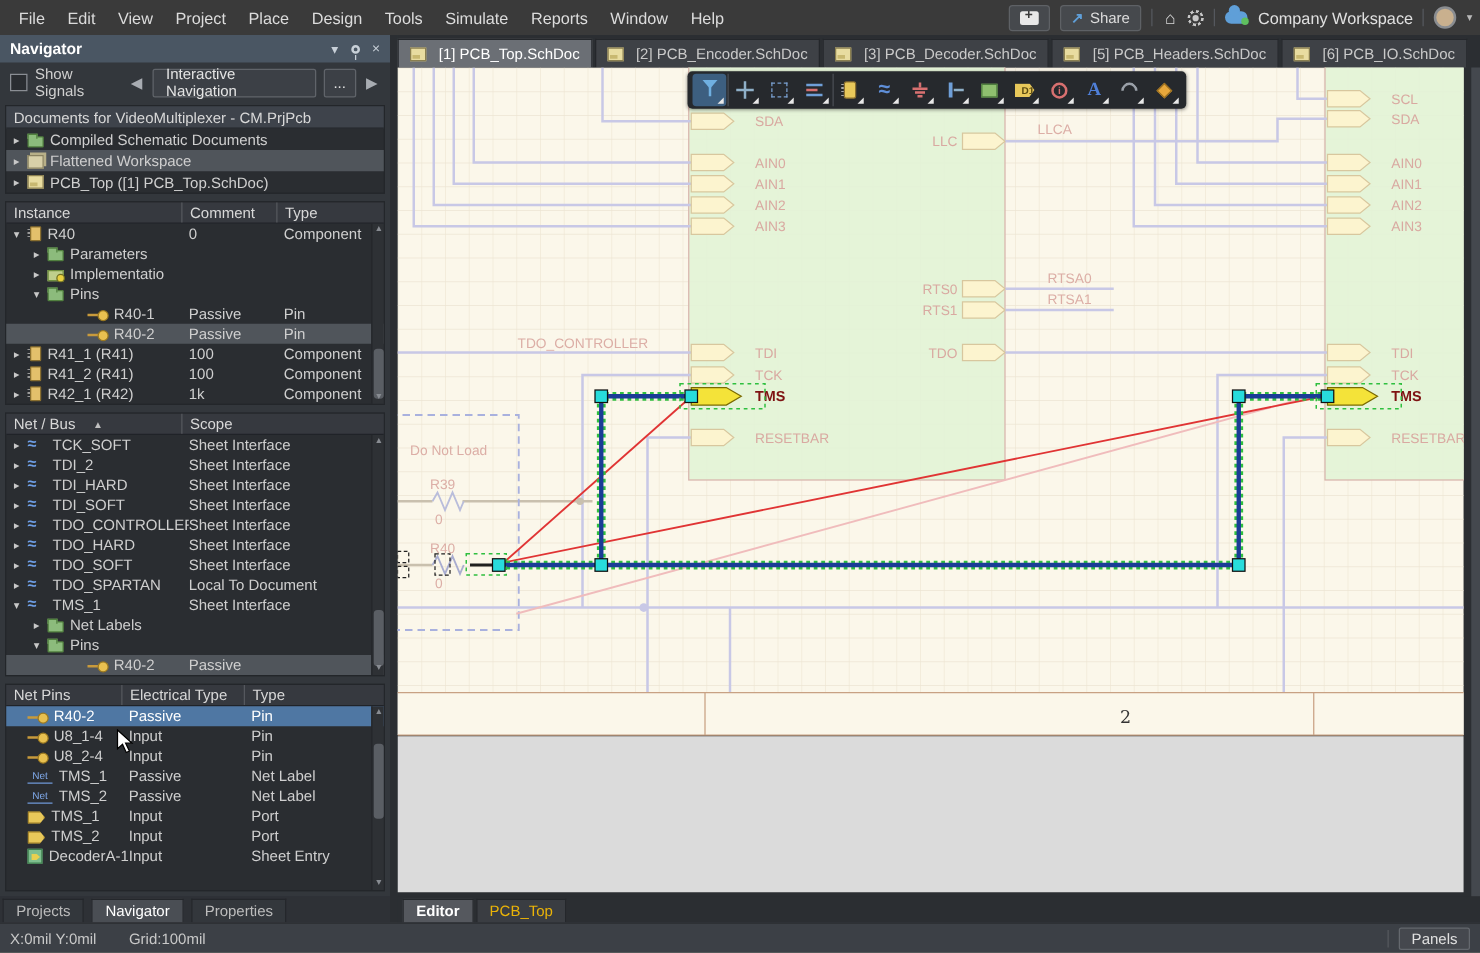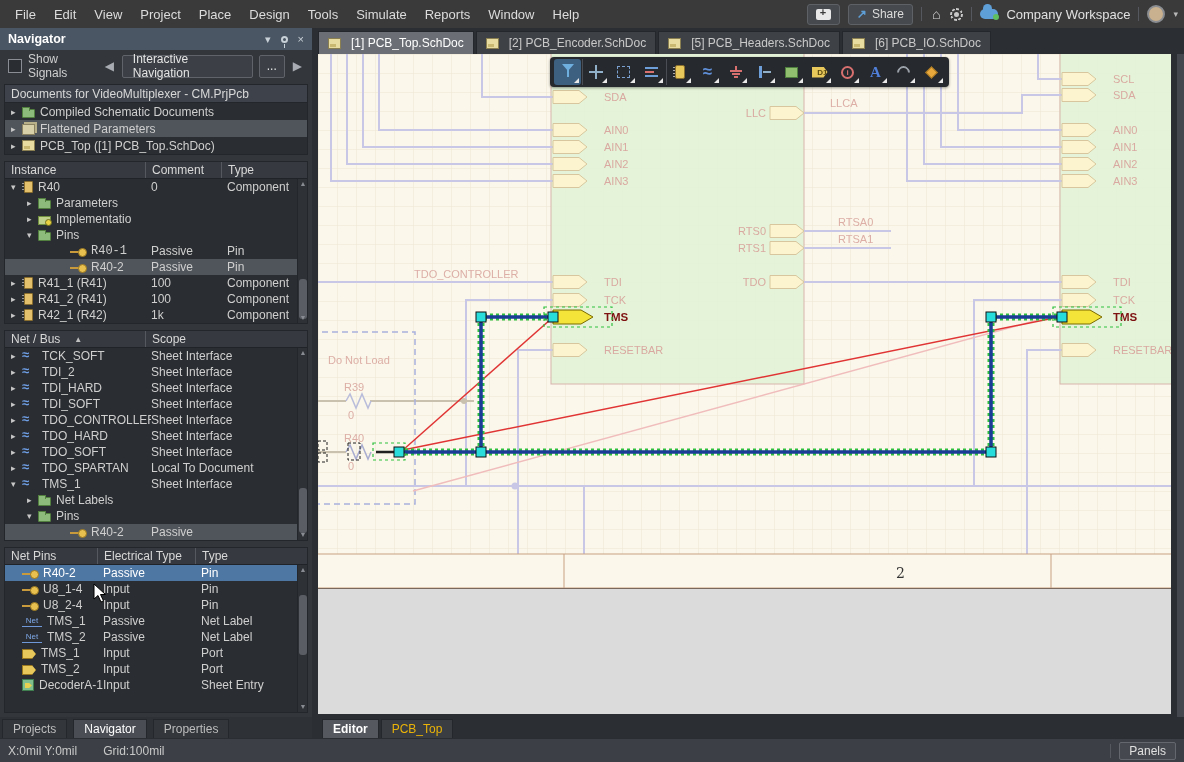--- a/index.html
+++ b/index.html
@@ -200,21 +200,21 @@
         <div class="sec-header">Documents for VideoMultiplexer - CM.PrjPcb</div>
         <div id="docs-tree">
             <div class="tree-row">
               <span class="arrowg">▸</span>
               <span class="ic ic-folder"></span>
               <span>Compiled Schematic Documents</span>
             </div>
             <div class="tree-row hl">
               <span class="arrowg">▸</span>
               <span class="ic ic-stack"></span>
-              <span>Flattened Parameters</span>
+              <span>Flattened Workspace</span>
             </div>
             <div class="tree-row">
               <span class="arrowg">▸</span>
               <span class="ic ic-sheetdoc"></span>
               <span>PCB_Top ([1] PCB_Top.SchDoc)</span>
             </div>
           </div>
       </div>
 
       <div class="section tbl" id="instance-table" style="height:163px">
@@ -253,21 +253,21 @@
           <div class="tbl-row">
             <span class="cell" style="width: 140px; display: flex; align-items: center; padding-left: 16px;">
               <span class="arrowg">▾</span>
               <span class="ic ic-folder"></span>
               <span>Pins</span>
             </span>
             <span class="cell" style="width: 76px;"></span>
             <span class="cell" style="width: 86px;"></span>
           </div>
           <div class="tbl-row">
-            <span class="cell" style="width: 140px; display: flex; align-items: center; padding-left: 48px; font-family: Liberation Mono, monospace;">
+            <span class="cell" style="width: 140px; display: flex; align-items: center; padding-left: 48px;">
               <span class="arrowg"></span>
               <span class="ic ic-pin"></span>
               <span>R40-1</span>
             </span>
             <span class="cell" style="width: 76px;">Passive</span>
             <span class="cell" style="width: 86px;">Pin</span>
           </div>
           <div class="tbl-row hl">
             <span class="cell" style="width: 140px; display: flex; align-items: center; padding-left: 48px;">
               <span class="arrowg"></span>
@@ -511,20 +511,24 @@
 
     <div id="editor">
       <div id="doc-tabs">
           <span class="dtab active">
             <span class="ic ic-sheetdoc"></span>
             <span>[1] PCB_Top.SchDoc</span>
           </span>
           <span class="dtab">
             <span class="ic ic-sheetdoc"></span>
             <span>[2] PCB_Encoder.SchDoc</span>
+          </span>
+          <span class="dtab">
+            <span class="ic ic-sheetdoc"></span>
+            <span>[3] PCB_Decoder.SchDoc</span>
           </span>
           <span class="dtab">
             <span class="ic ic-sheetdoc"></span>
             <span>[5] PCB_Headers.SchDoc</span>
           </span>
           <span class="dtab">
             <span class="ic ic-sheetdoc"></span>
             <span>[6] PCB_IO.SchDoc</span>
           </span>
         </div>

